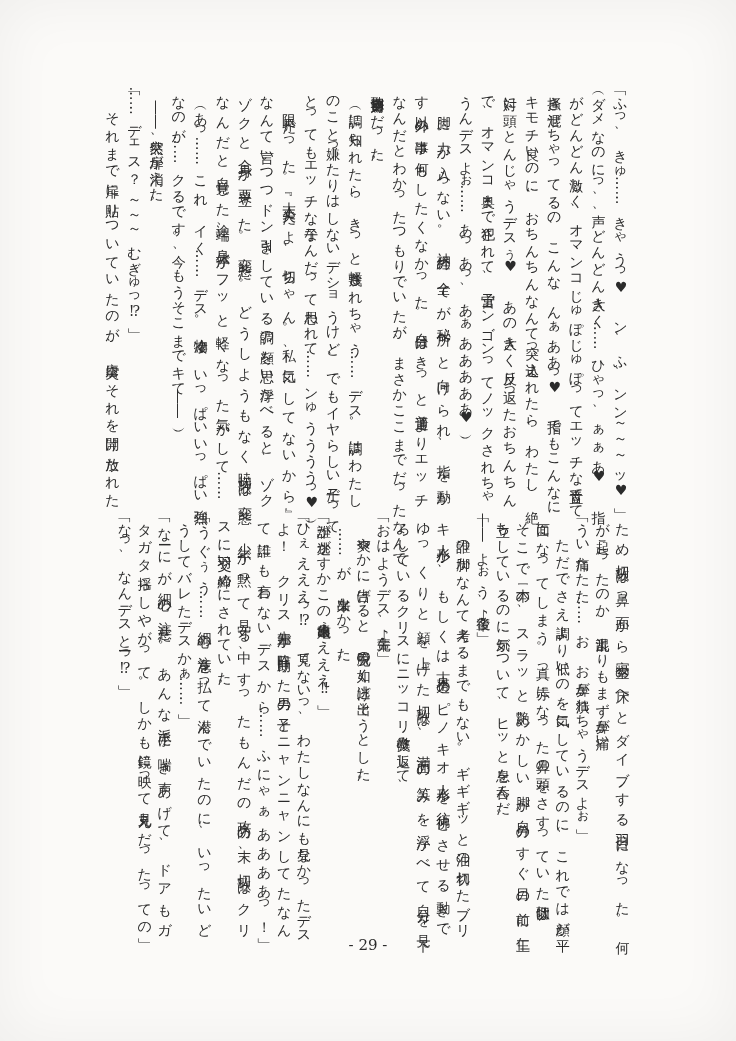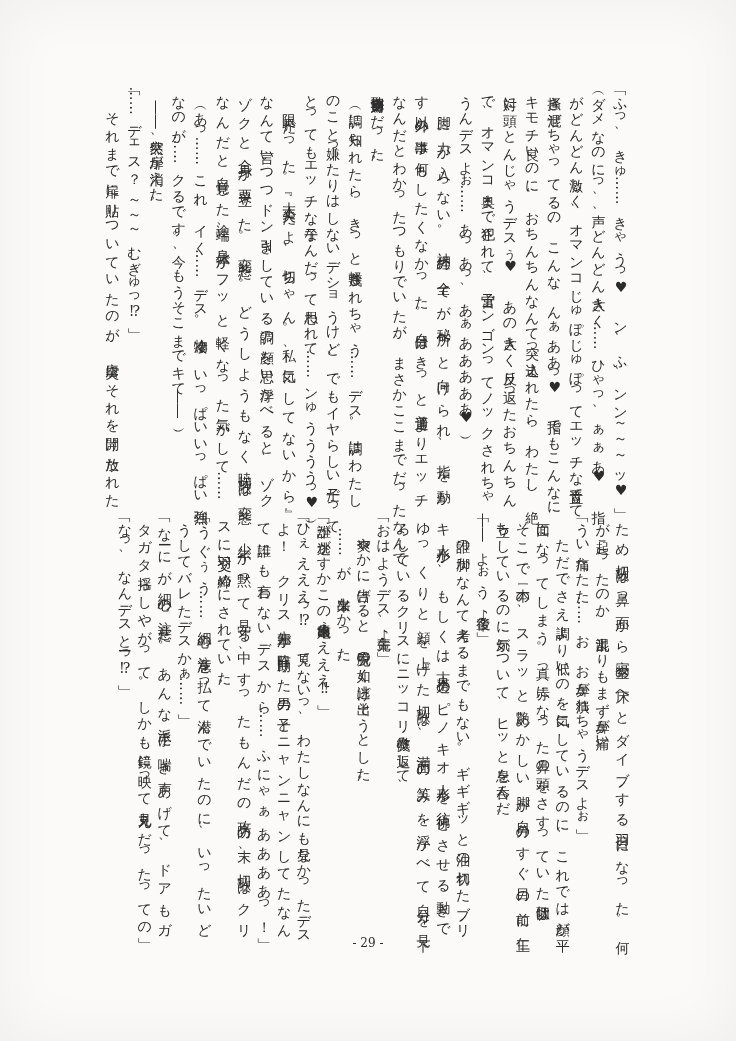--- a/index.html
+++ b/index.html
@@ -38,21 +38,21 @@
   .tcol.fill{
     height:100%;
     text-align:justify;
     text-align-last:justify;
   }
   .footer{
     position:absolute;
     left:0; top:936px;
     width:100%;
     text-align:center;
-    font-size:12px;
+    font-size:15px;
     color:var(--ink);
   }
 </style>
 </head>
 <body>
 
 <div class="page">
   <section class="text-block upper">
       <div class="tcol fill">「ふっ、きゅ……きゃうっ♥　ン、ふ、ンン～～～ッ♥」</div>
       <div class="tcol fill">（ダメなのにっ、声、どんどん大きく……ひゃっ、ぁぁあ♥　指</div>

